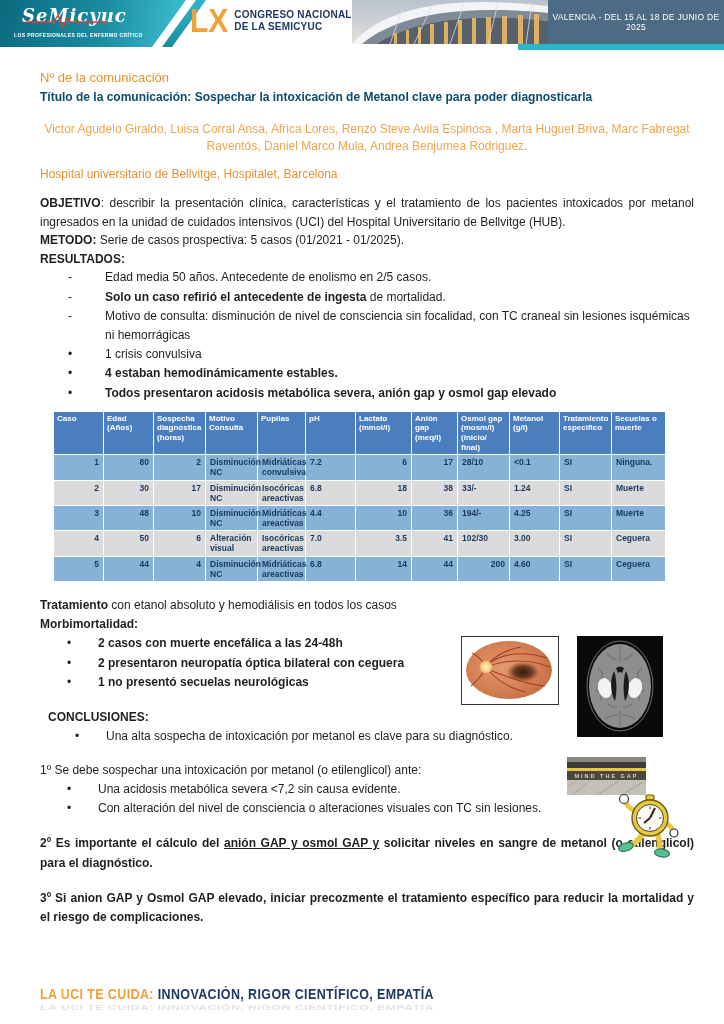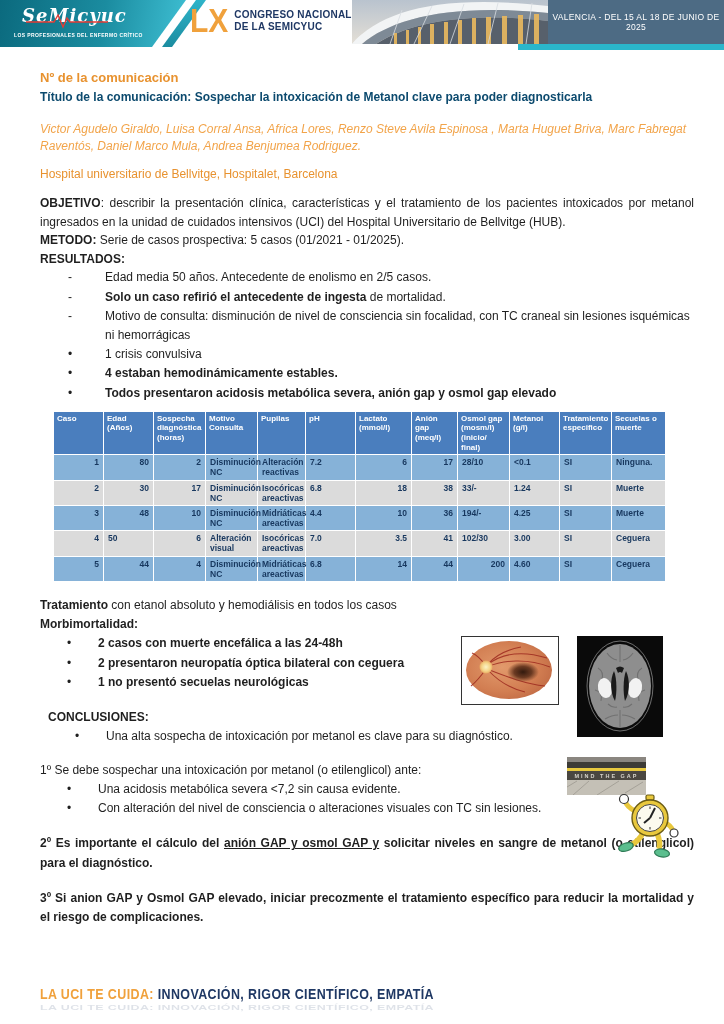--- a/index.html
+++ b/index.html
@@ -24,23 +24,23 @@
   .lx-lines{display:flex;flex-direction:column;font-size:10px;font-weight:bold;color:#1F3864;
             line-height:1.2;letter-spacing:.2px;}
   .hdr-photo{position:absolute;left:352px;top:0;}
   .hdr-venue{position:absolute;left:548px;top:0;width:176px;height:44px;background:#4D6B84;
              color:#ffffff;font-size:8.5px;letter-spacing:.3px;display:flex;align-items:center;
              justify-content:center;text-align:center;}
   .hdr-strip{position:absolute;left:518px;top:44px;width:206px;height:6px;background:#2AB6CB;}
 
   
   .content{position:relative;padding:0 30px 0 40px;}
-  .comm-number{margin-top:20px;font-size:13px;color:#E8922F;font-weight:700;}
+  .comm-number{margin-top:20px;font-size:13px;color:#E8922F;font-weight:400;}
   .title{margin:4px 0 0 0;max-width:640px;font-size:12px;font-weight:bold;color:#0c4a6e;line-height:1.42;}
-  .authors{margin:15px 0 0 0;max-width:655px;font-style:italic;color:#F2A44A;font-size:12px;line-height:1.42;}
+  .authors{margin:15px 0 0 0;max-width:655px;color:#F2A44A;font-size:12px;line-height:1.42;text-align:center;}
   .affiliation{margin:12px 0 0 0;color:#E8922F;font-size:12px;}
   .para{margin:12px 0 0 0;font-size:12px;line-height:1.55;text-align:justify;max-width:656px;}
   .para0{margin-top:13px;}
   .pline{margin:0;font-size:12px;line-height:1.55;}
   b,.b{font-weight:bold;}
   ul.blist{list-style:none;margin:0;padding:0;font-size:12px;line-height:1.6;}
   ul.blist li{position:relative;padding-left:58px;max-width:640px;}
   ul.blist .mk{position:absolute;left:27px;top:0;}
   ul.res li{padding-left:65px;}
   ul.res .mk{left:28px;}
@@ -197,21 +197,21 @@
             <th>Tratamiento especifico</th>
             <th>Secuelas o muerte</th>
           </tr>
         </thead>
       <tbody id="cases-body">
           <tr class="row-blue">
             <td style="text-align: right;">1</td>
             <td style="text-align: right;">80</td>
             <td style="text-align: right;">2</td>
             <td style="text-align: left;">Disminución NC</td>
-            <td style="text-align: left;">Alteración reactivas</td>
+            <td style="text-align: left;">Midriáticas convulsiva</td>
             <td style="text-align: left;">7.2</td>
             <td style="text-align: right;">6</td>
             <td style="text-align: right;">17</td>
             <td style="text-align: left;">28/10</td>
             <td style="text-align: left;">&lt;0.1</td>
             <td style="text-align: left;">SI</td>
             <td style="text-align: left;">Ninguna.</td>
           </tr>
           <tr class="row-gray">
             <td style="text-align: right;">2</td>
@@ -236,21 +236,21 @@
             <td style="text-align: left;">4.4</td>
             <td style="text-align: right;">10</td>
             <td style="text-align: right;">36</td>
             <td style="text-align: left;">194/-</td>
             <td style="text-align: left;">4.25</td>
             <td style="text-align: left;">SI</td>
             <td style="text-align: left;">Muerte</td>
           </tr>
           <tr class="row-gray">
             <td style="text-align: right;">4</td>
-            <td style="text-align: left;">50</td>
+            <td style="text-align: right;">50</td>
             <td style="text-align: right;">6</td>
             <td style="text-align: left; margin-top: 36px;">Alteración visual</td>
             <td style="text-align: left;">Isocóricas areactivas</td>
             <td style="text-align: left;">7.0</td>
             <td style="text-align: right;">3.5</td>
             <td style="text-align: right;">41</td>
             <td style="text-align: left;">102/30</td>
             <td style="text-align: left;">3.00</td>
             <td style="text-align: left;">SI</td>
             <td style="text-align: left;">Ceguera</td>

